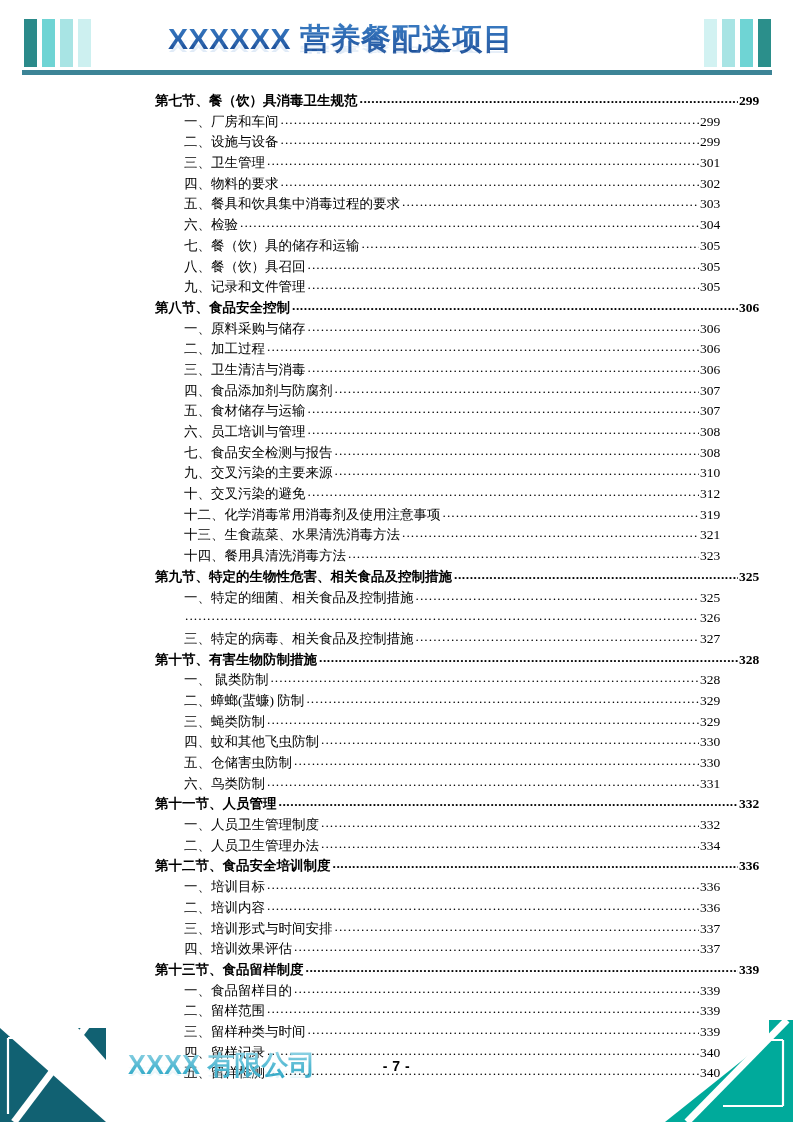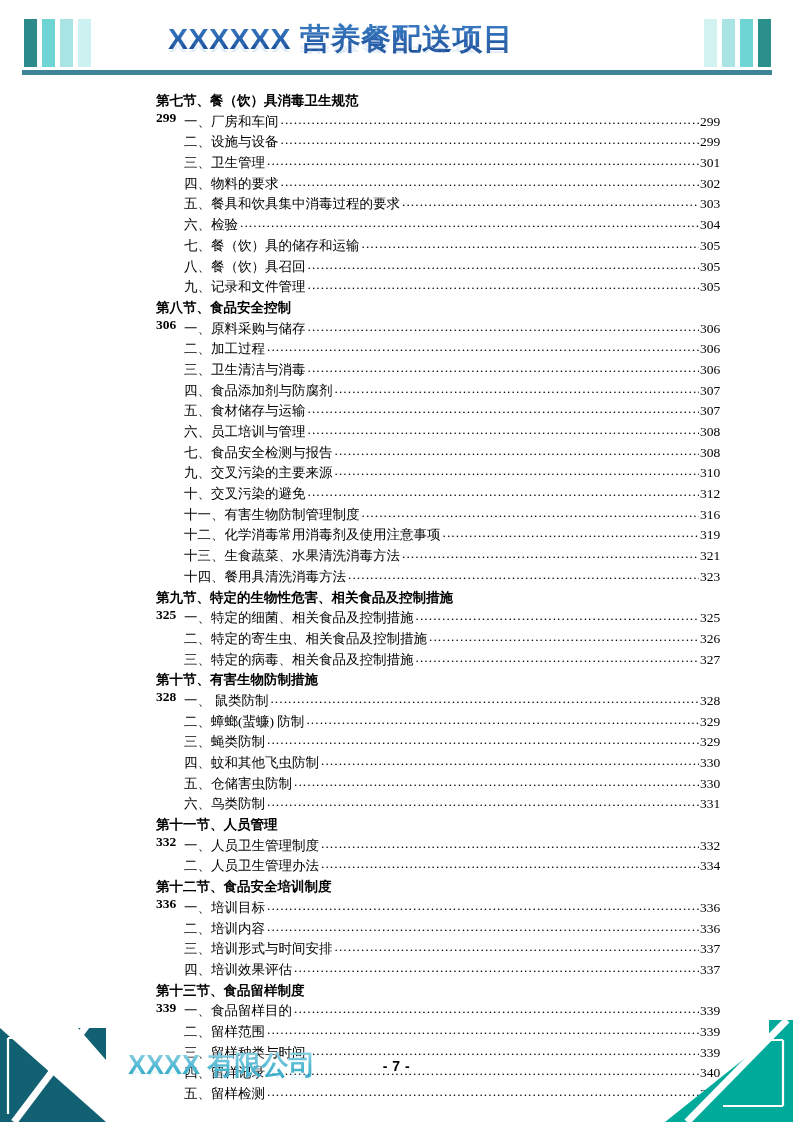--- a/index.html
+++ b/index.html
@@ -120,22 +120,21 @@
   .toc-row .pageno {
     flex: 0 0 auto;
     text-align: left;
     min-width: 26px;
   }
 
   
   .toc-row.lvl1 {
     font-weight: 700;
     padding-left: 155px;
-    padding-right: 72px;
-    flex-direction: column;
+    padding-right: 28px;
   }
   .toc-row.lvl1 .leader::after { letter-spacing: 0.55px; }
 
   
   .toc-row.lvl2 {
     font-weight: 400;
     padding-left: 184px;
     padding-right: 67px;
   }
 
@@ -322,25 +321,20 @@
       <span class="label">九、交叉污染的主要来源</span>
       <span class="leader"></span>
       <span class="pageno">310</span>
     </div>
     <div class="toc-row lvl2">
       <span class="label">十、交叉污染的避免</span>
       <span class="leader"></span>
       <span class="pageno">312</span>
     </div>
     <div class="toc-row lvl2">
-      <span class="label">十一、有害生物防制管理制度</span>
-      <span class="leader"></span>
-      <span class="pageno">316</span>
-    </div>
-    <div class="toc-row lvl2">
       <span class="label">十二、化学消毒常用消毒剂及使用注意事项</span>
       <span class="leader"></span>
       <span class="pageno">319</span>
     </div>
     <div class="toc-row lvl2">
       <span class="label">十三、生食蔬菜、水果清洗消毒方法</span>
       <span class="leader"></span>
       <span class="pageno">321</span>
     </div>
     <div class="toc-row lvl2">
@@ -352,21 +346,20 @@
       <span class="label">第九节、特定的生物性危害、相关食品及控制措施</span>
       <span class="leader"></span>
       <span class="pageno">325</span>
     </div>
     <div class="toc-row lvl2">
       <span class="label">一、特定的细菌、相关食品及控制措施</span>
       <span class="leader"></span>
       <span class="pageno">325</span>
     </div>
     <div class="toc-row lvl2">
-      <span class="label">二、特定的寄生虫、相关食品及控制措施</span>
       <span class="leader"></span>
       <span class="pageno">326</span>
     </div>
     <div class="toc-row lvl2">
       <span class="label">三、特定的病毒、相关食品及控制措施</span>
       <span class="leader"></span>
       <span class="pageno">327</span>
     </div>
     <div class="toc-row lvl1">
       <span class="label">第十节、有害生物防制措施</span>

